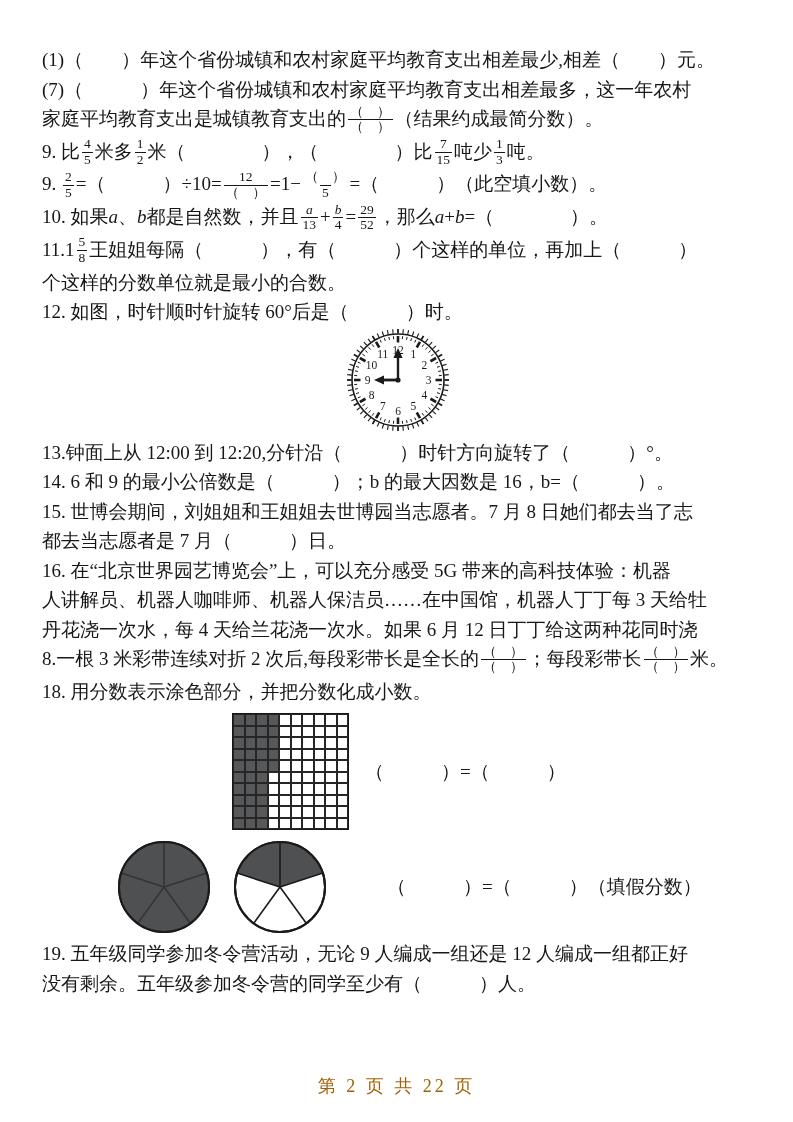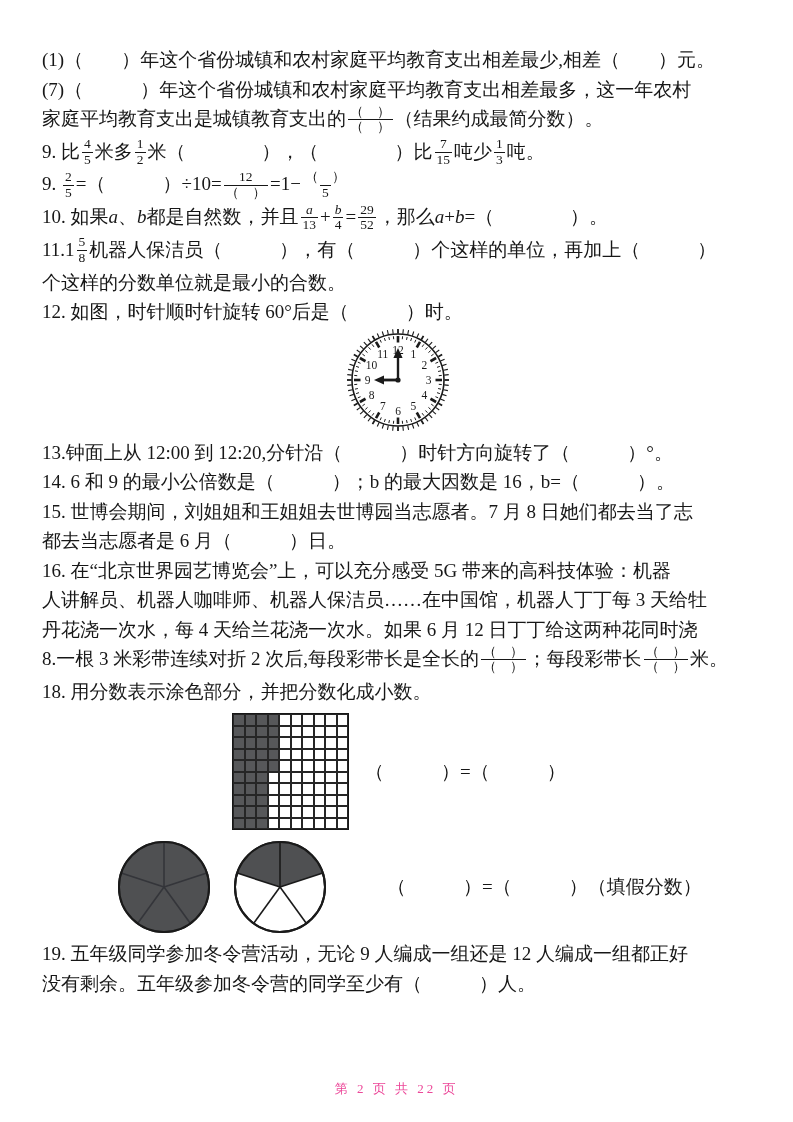--- a/index.html
+++ b/index.html
@@ -23,21 +23,21 @@
   .grid-row{display:flex;align-items:center;margin:8px 0 4px 190px;}
   #grid{display:grid;grid-template-columns:repeat(10,11.5px);grid-auto-rows:11.5px;border:1.6px solid #171717;background:#fff;}
   .cell{border:0.8px solid #262626;box-sizing:border-box;}
   .cell.shaded{background:#57585a;}
   .grid-answer{margin-left:16px;}
   .pie-row{display:flex;align-items:center;margin:8px 0 4px 73px;}
   .pie-svg+.pie-svg{margin-left:18px;}
   .pie-answer{margin-left:58px;}
   .footer{
     position:absolute;bottom:24px;left:0;right:0;text-align:center;
-    font-size:13px;color:#ec4899;letter-spacing:3px;
+    font-size:18px;color:#a16207;letter-spacing:3px;
   }
 </style>
 </head>
 <body>
 
 <div class="page">
 
   <p class="ln"><span>(1)（　　）年这个省份城镇和农村家庭平均教育支出相差最少,相差（　　）元。</span></p>
 
   <p class="ln"><span>(7)（　　　）年这个省份城镇和农村家庭平均教育支出相差最多，这一年农村</span></p>
@@ -62,37 +62,37 @@
 
   <p class="ln"><span>9. </span><span class="frac">
         <span class="num">2</span>
         <span class="den">5</span>
       </span><span>=（　　　）÷10=</span><span class="frac">
         <span class="num">12</span>
         <span class="den">（　）</span>
       </span><span>=1−</span><span class="frac">
         <span class="num">（　）</span>
         <span class="den">5</span>
-      </span></p>
+      </span><span>=（　　　）（此空填小数）。</span></p>
 
   <p class="ln"><span>10. 如果</span><span class="it">a</span><span>、</span><span class="it">b</span><span>都是自然数，并且</span><span class="frac">
         <span class="num it">a</span>
         <span class="den">13</span>
       </span><span>+</span><span class="frac">
         <span class="num it">b</span>
         <span class="den">4</span>
       </span><span>=</span><span class="frac">
         <span class="num">29</span>
         <span class="den">52</span>
       </span><span>，那么</span><span class="it">a</span><span>+</span><span class="it">b</span><span>=（　　　　）。</span></p>
 
   <p class="ln"><span>11.1</span><span class="frac">
         <span class="num">5</span>
         <span class="den">8</span>
-      </span><span>机器人保洁员（　　　），有（　　　）个这样的单位，再加上（　　　）</span></p>
+      </span><span>王姐姐每隔（　　　），有（　　　）个这样的单位，再加上（　　　）</span></p>
   <p class="ln"><span>个这样的分数单位就是最小的合数。</span></p>
 
   <p class="ln"><span>12. 如图，时针顺时针旋转 60°后是（　　　）时。</span></p>
 
   <div class="clock-wrap">
     <svg id="clock-svg" width="104" height="104" viewBox="0 0 104 104">
         <circle cx="52" cy="52" r="46" fill="#fff" stroke="#1a1a1a" stroke-width="1.6"></circle>
         <line x1="52" y1="5.5" x2="52" y2="1" stroke="#1a1a1a" stroke-width="1.8"></line>
         <line x1="52" y1="14.5" x2="52" y2="8" stroke="#1a1a1a" stroke-width="2.6"></line>
         <line x1="56.86057354194588" y1="5.754731865375291" x2="57.330951626650325" y2="1.2793833362180607" stroke="#1a1a1a" stroke-width="1.1"></line>
@@ -230,21 +230,21 @@
         <line x1="52" y1="52" x2="36" y2="52" stroke="#1a1a1a" stroke-width="2.8"></line>
         <polygon points="28,52.00000000000001 38,47.4 38,56.6" fill="#1a1a1a"></polygon>
         <circle cx="52" cy="52" r="2.6" fill="#1a1a1a"></circle>
       </svg>
   </div>
 
   <p class="ln"><span>13.钟面上从 12:00 到 12:20,分针沿（　　　）时针方向旋转了（　　　）°。</span></p>
   <p class="ln"><span>14. 6 和 9 的最小公倍数是（　　　）；b 的最大因数是 16，b=（　　　）。</span></p>
 
   <p class="ln"><span>15. 世博会期间，刘姐姐和王姐姐去世博园当志愿者。7 月 8 日她们都去当了志</span></p>
-  <p class="ln"><span>都去当志愿者是 6 月（　　　）日。</span></p>
+  <p class="ln"><span>都去当志愿者是 7 月（　　　）日。</span></p>
 
   <p class="ln"><span>16. 在“北京世界园艺博览会”上，可以充分感受 5G 带来的高科技体验：机器</span></p>
   <p class="ln"><span>人讲解员、机器人咖啡师、机器人保洁员……在中国馆，机器人丁丁每 3 天给牡</span></p>
   <p class="ln"><span>丹花浇一次水，每 4 天给兰花浇一次水。如果 6 月 12 日丁丁给这两种花同时浇</span></p>
 
   <p class="ln"><span>8.一根 3 米彩带连续对折 2 次后,每段彩带长是全长的</span><span class="frac">
         <span class="num">（　）</span>
         <span class="den">（　）</span>
       </span><span>；每段彩带长</span><span class="frac">
         <span class="num">（　）</span>

